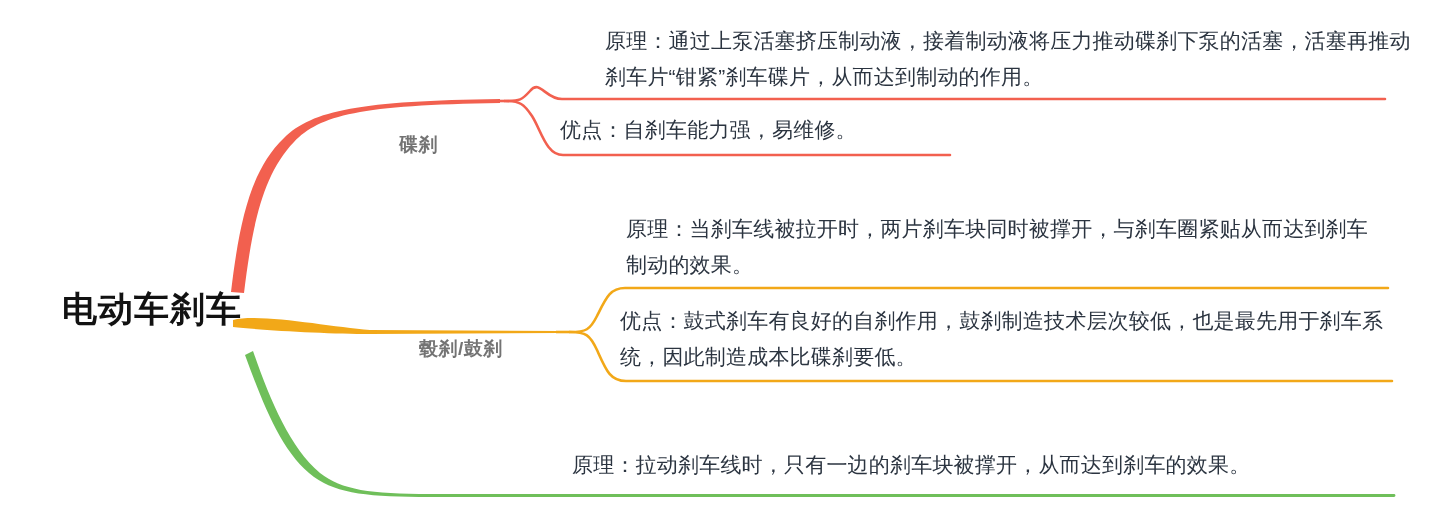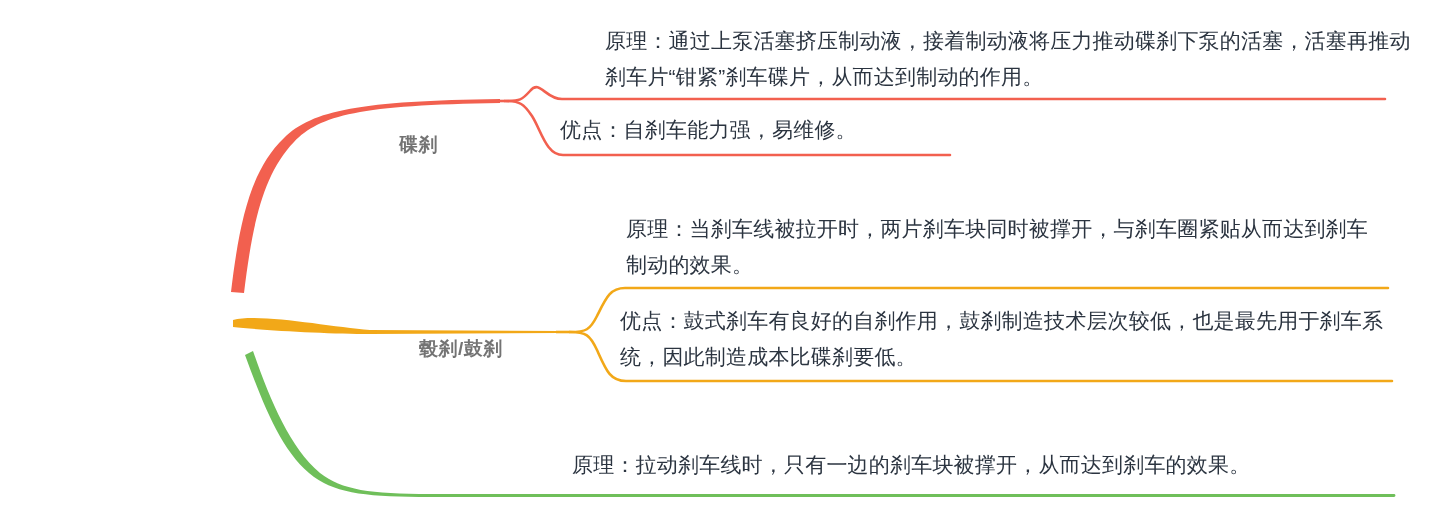--- a/index.html
+++ b/index.html
@@ -99,20 +99,21 @@
     <path d="M 570,332 C 586,332 590,330 597,316 C 606,298 610,288 625,288 L 1388,288" stroke="#F2A818" stroke-width="2.6" fill="none" stroke-linecap="round"></path>
 
     <path d="M 570,332 C 586,332 590,335 597,350 C 606,370 610,381 626,381 L 1392,381" stroke="#F2A818" stroke-width="2.6" fill="none" stroke-linecap="round"></path>
 
     <path d="M 253,351 C 270,400 290,448 320,473 C 342,490 370,494 430,494
              L 430,497
              C 370,497 338,494 314,477 C 282,454 263,404 245,355 Z" fill="#6FBF5A"></path>
     <path d="M 428,495.5 L 1394,495.5" stroke="#6FBF5A" stroke-width="2.8" fill="none" stroke-linecap="round"></path>
   </svg>
 
+  <div class="root-node">电动车刹车</div>
 
   <div class="branch-label b1">碟刹</div>
   <div class="branch-label b2">毂刹/鼓刹</div>
   <div class="branch-label b3">胀刹</div>
 
   <div class="leaf-text leaf-l1">原理：通过上泵活塞挤压制动液，接着制动液将压力推动碟刹下泵的活塞，活塞再推动刹车片“钳紧”刹车碟片，从而达到制动的作用。</div>
   <div class="leaf-text leaf-l3">原理：当刹车线被拉开时，两片刹车块同时被撑开，与刹车圈紧贴从而达到刹车制动的效果。</div>
   <div class="leaf-text leaf-l2">优点：自刹车能力强，易维修。</div>
   <div class="leaf-text leaf-l5">原理：拉动刹车线时，只有一边的刹车块被撑开，从而达到刹车的效果。</div>
   <div class="leaf-text leaf-l4">优点：鼓式刹车有良好的自刹作用，鼓刹制造技术层次较低，也是最先用于刹车系统，因此制造成本比碟刹要低。</div>

